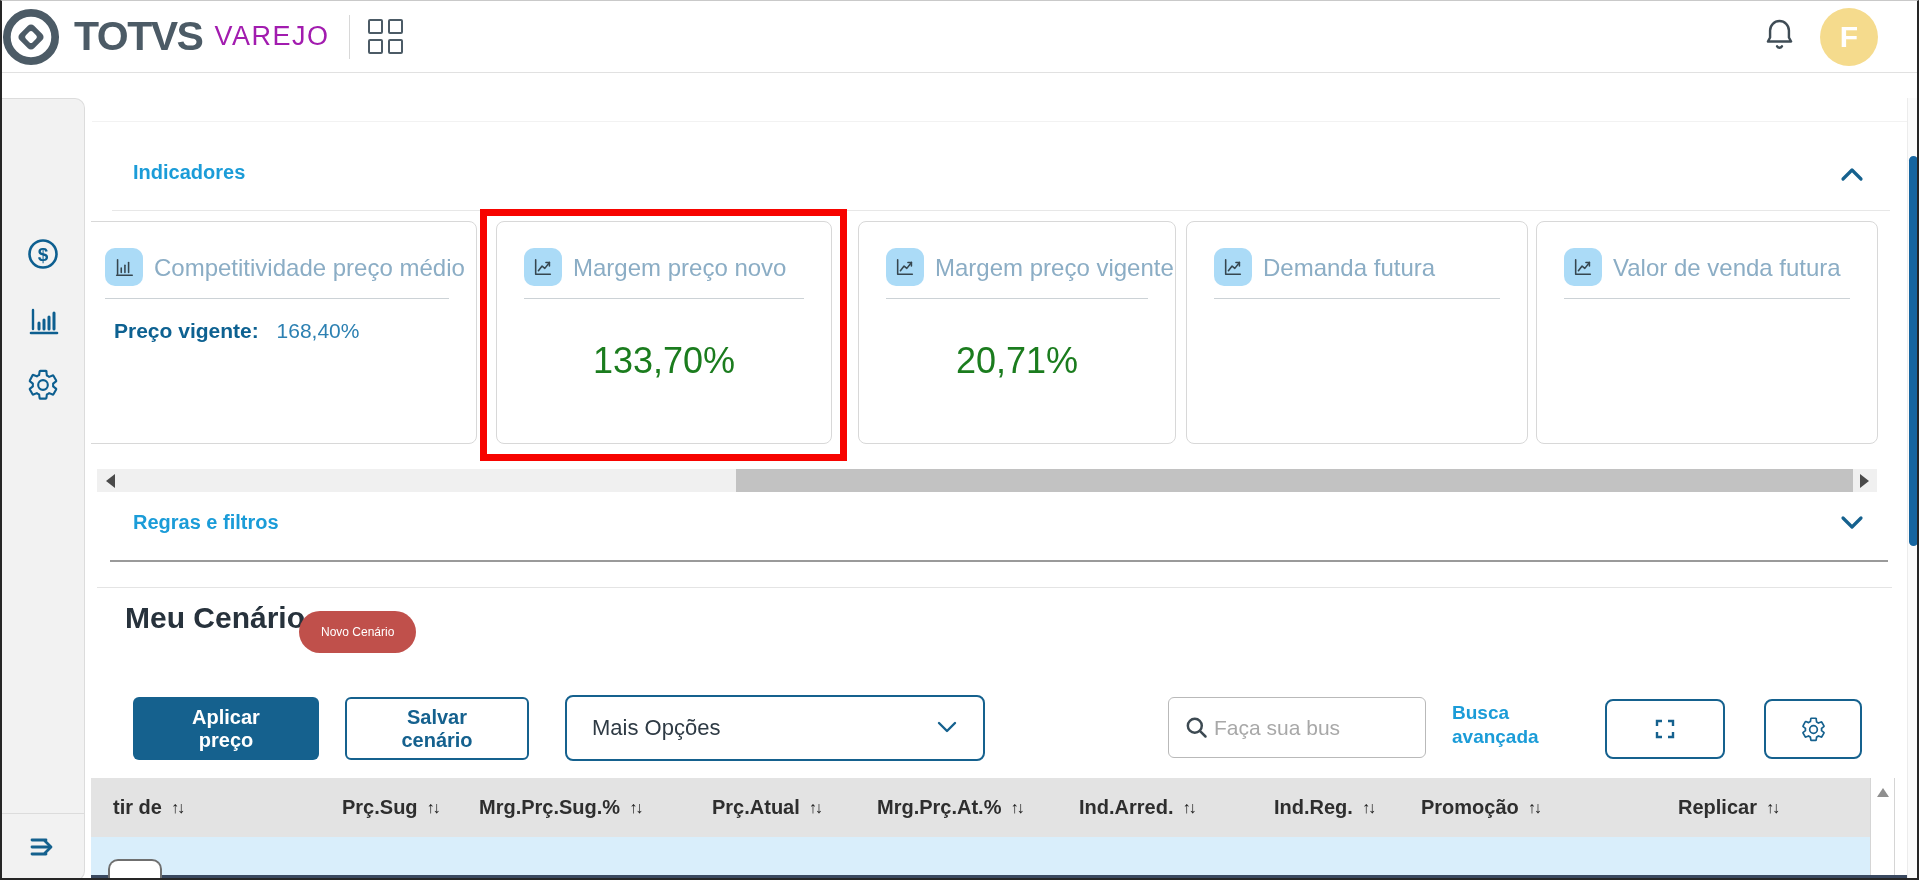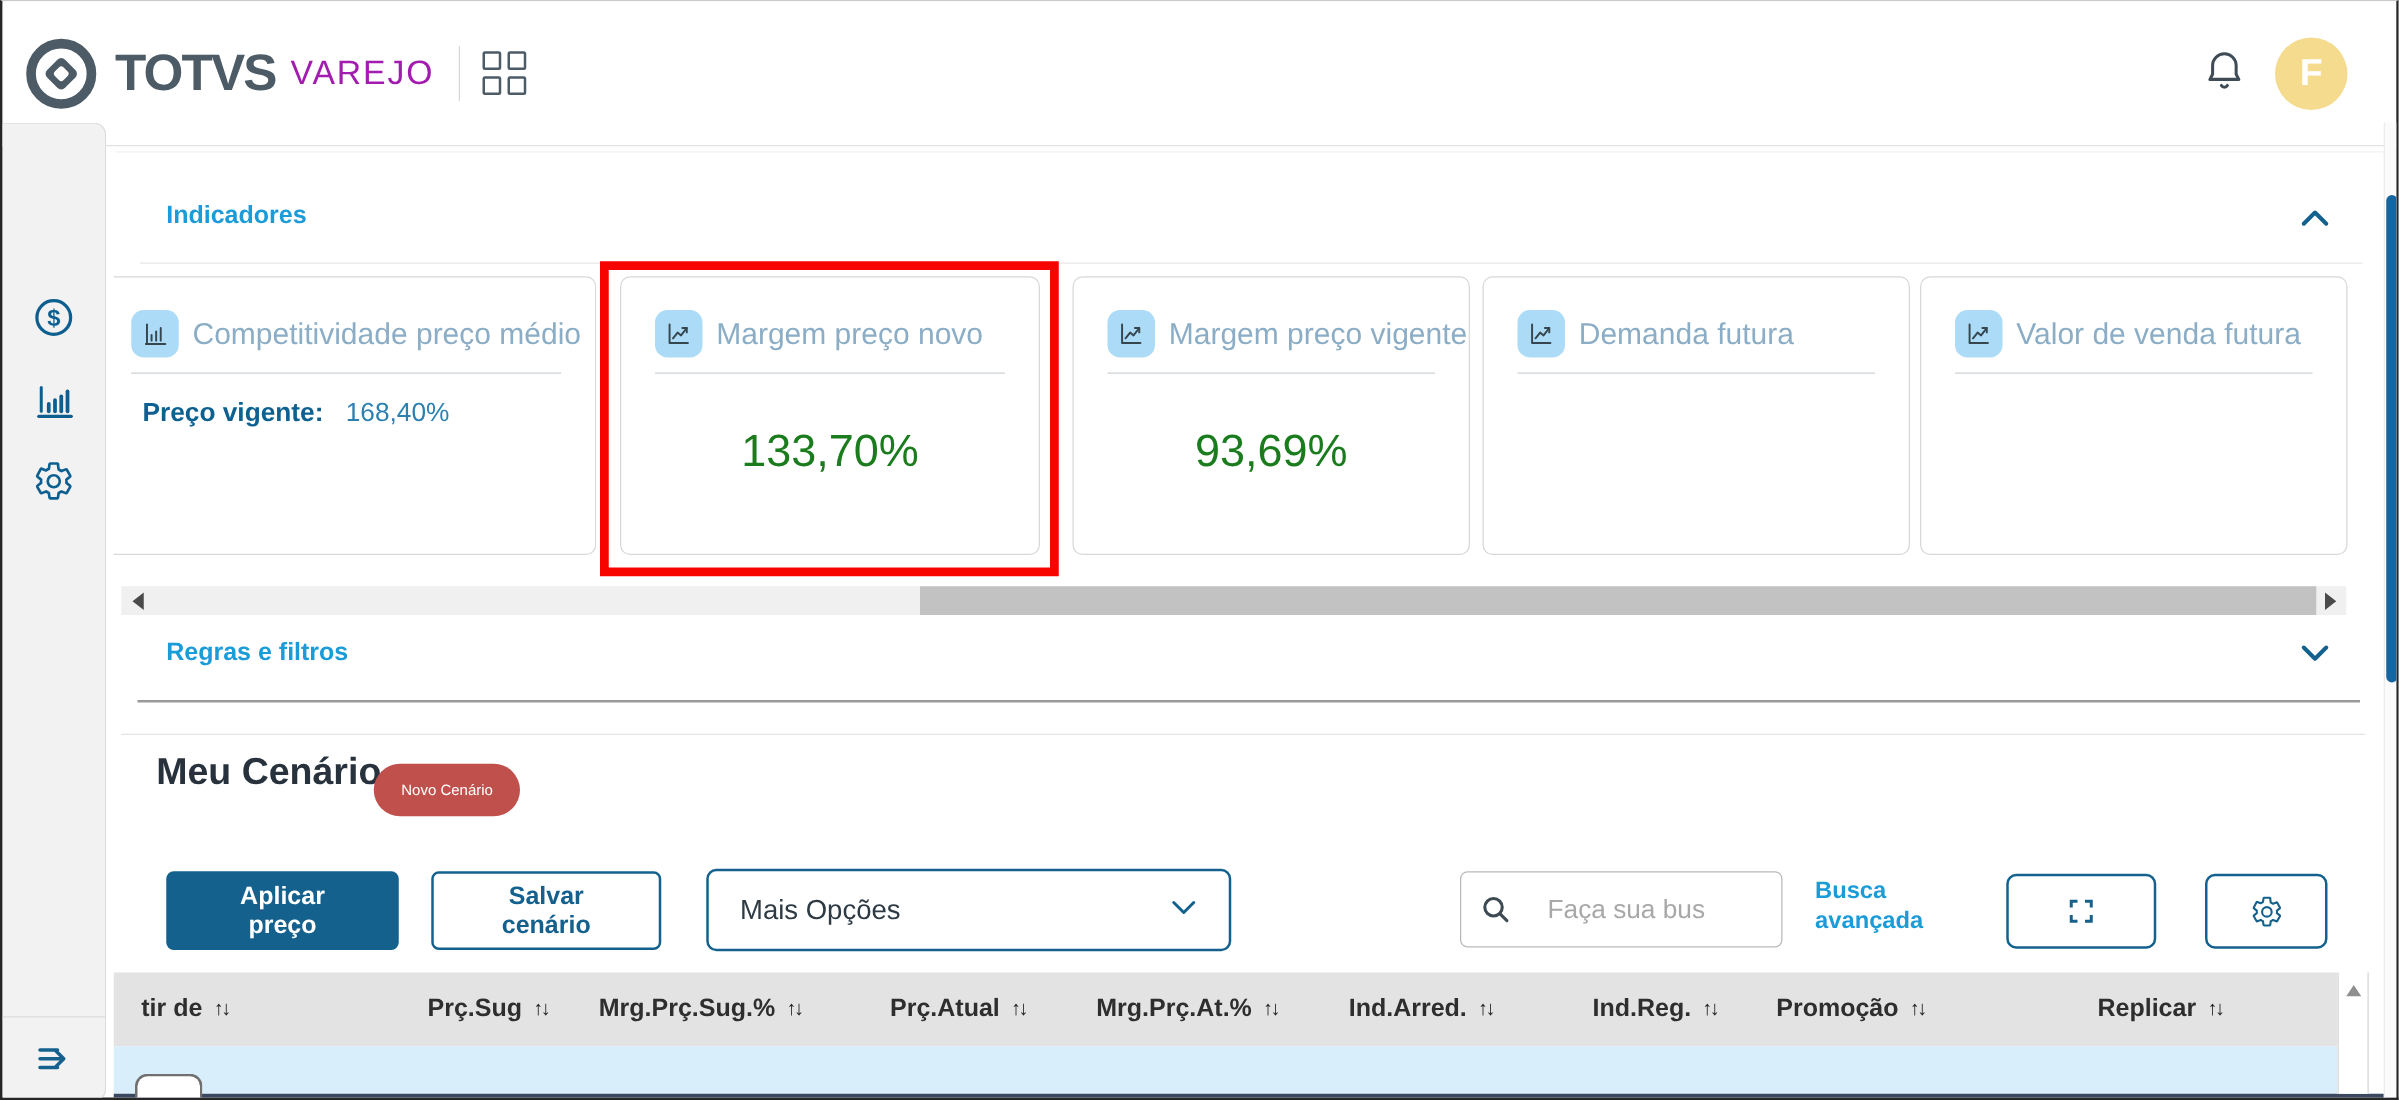--- a/index.html
+++ b/index.html
@@ -1,21 +1,21 @@
 <!DOCTYPE html>
 <html><head>
 <meta charset="utf-8">
 <style>
   html,body{margin:0;padding:0;background:#fff;font-family:"Liberation Sans",sans-serif;}
   #app{position:relative;width:1919px;height:880px;overflow:hidden;background:#fff;
        box-sizing:border-box;border-left:2px solid #262626;border-right:2px solid #262626;
        border-bottom:2px solid #262626;border-top:1px solid #c9c9c9;}
   
-  .topbar{position:absolute;left:0;top:0;width:100%;height:116px;background:#fff;
-          border-bottom:1px solid #e1e1e1;display:flex;align-items:center;box-sizing:border-box;padding-left:18px;}
+  .topbar{position:absolute;left:0;top:0;width:100%;height:72px;background:#fff;
+          border-bottom:1px solid #e1e1e1;display:flex;align-items:center;box-sizing:border-box;}
   .logo-mark{flex:0 0 auto;width:58px;height:58px;}
   .brand{margin-left:14px;font-size:41px;font-weight:900;letter-spacing:-1.5px;color:#4c5b66;}
   .product{margin-left:12px;font-size:27px;font-weight:400;letter-spacing:1.5px;color:#a21caf;}
   .vdiv{margin-left:20px;width:1px;height:44px;background:#d8d8d8;}
   .grid-icon{margin-left:18px;display:grid;grid-template-columns:15px 15px;gap:5px;cursor:pointer;}
   .grid-icon i{display:block;width:15px;height:15px;border:2.6px solid #4c5b66;border-radius:2px;box-sizing:border-box;}
   .topbar .spacer{flex:1;}
   .bell{color:#3f4c55;margin-right:24px;cursor:pointer;}
   .avatar{width:58px;height:58px;margin-right:39px;border-radius:50%;background:#f5db8d;color:#fff;
           font-size:30px;font-weight:700;display:flex;align-items:center;justify-content:center;cursor:pointer;}
@@ -66,21 +66,21 @@
   .btn .wrap2{display:block;width:92px;line-height:1.15;}
   .btn.primary{left:131px;width:186px;background:#15618e;color:#fff;}
   .btn.secondary{left:343px;width:184px;background:#fff;border:2px solid #15618e;color:#15618e;}
   .select{position:absolute;left:563px;top:694px;width:420px;height:66px;background:#fff;border:2px solid #15618e;
           border-radius:8px;box-sizing:border-box;display:flex;align-items:center;cursor:pointer;}
   .select .sel-label{margin-left:25px;font-size:22px;color:#2e3a44;}
   .select .sel-chev{margin-left:auto;margin-right:26px;color:#15618e;}
   .search{position:absolute;left:1166px;top:696px;width:258px;height:61px;background:#fff;border:1px solid #b9b9b9;
           border-radius:6px;box-sizing:border-box;display:flex;align-items:center;overflow:hidden;}
   .search svg{flex:0 0 auto;margin-left:14px;color:#3d4a52;}
-  .search input{border:none;outline:none;font-size:21px;color:#0f172a;width:170px;margin-left:26px;
+  .search input{border:none;outline:none;font-size:21px;color:#0f172a;width:170px;margin-left:2px;
                 font-family:"Liberation Sans",sans-serif;}
   .search input::placeholder{color:#a8a8a8;}
   .adv{position:absolute;left:1450px;top:700px;width:120px;font-size:19px;font-weight:700;color:#1b9cd8;
        line-height:1.25;cursor:pointer;}
   .sqbtn{position:absolute;top:698px;height:60px;background:#fff;border:2px solid #15618e;border-radius:8px;
          box-sizing:border-box;display:flex;align-items:center;justify-content:center;color:#15618e;cursor:pointer;}
   .sqbtn.full{left:1603px;width:120px;}
   .sqbtn.cfg{left:1762px;width:98px;}
   
   .thead{position:absolute;left:89px;top:777px;width:1779px;height:59px;background:#e3e3e3;}
@@ -210,21 +210,21 @@
   <div class="card c3">
     <span class="chip">
       <svg width="22" height="22" viewBox="0 0 24 24" fill="none" stroke="currentColor" stroke-width="1.7" stroke-linecap="round" stroke-linejoin="round">
         <path d="M4 4v16h16"></path>
           <path d="M7 16l4-5 3 2.5 5-6.5"></path>
           <path d="M15.2 7H19v3.8"></path>
       </svg>
     </span>
     <span class="ctitle">Margem preço vigente</span>
     <div class="cdiv"></div>
-    <div class="cvalue" style="color: rgb(27, 124, 30);">93,69%</div>
+    <div class="cvalue" style="color: rgb(27, 124, 30);">20,71%</div>
   </div>
 
   <div class="card c4">
     <span class="chip">
       <svg width="22" height="22" viewBox="0 0 24 24" fill="none" stroke="currentColor" stroke-width="1.7" stroke-linecap="round" stroke-linejoin="round">
         <path d="M4 4v16h16"></path>
           <path d="M7 16l4-5 3 2.5 5-6.5"></path>
           <path d="M15.2 7H19v3.8"></path>
       </svg>
     </span>

